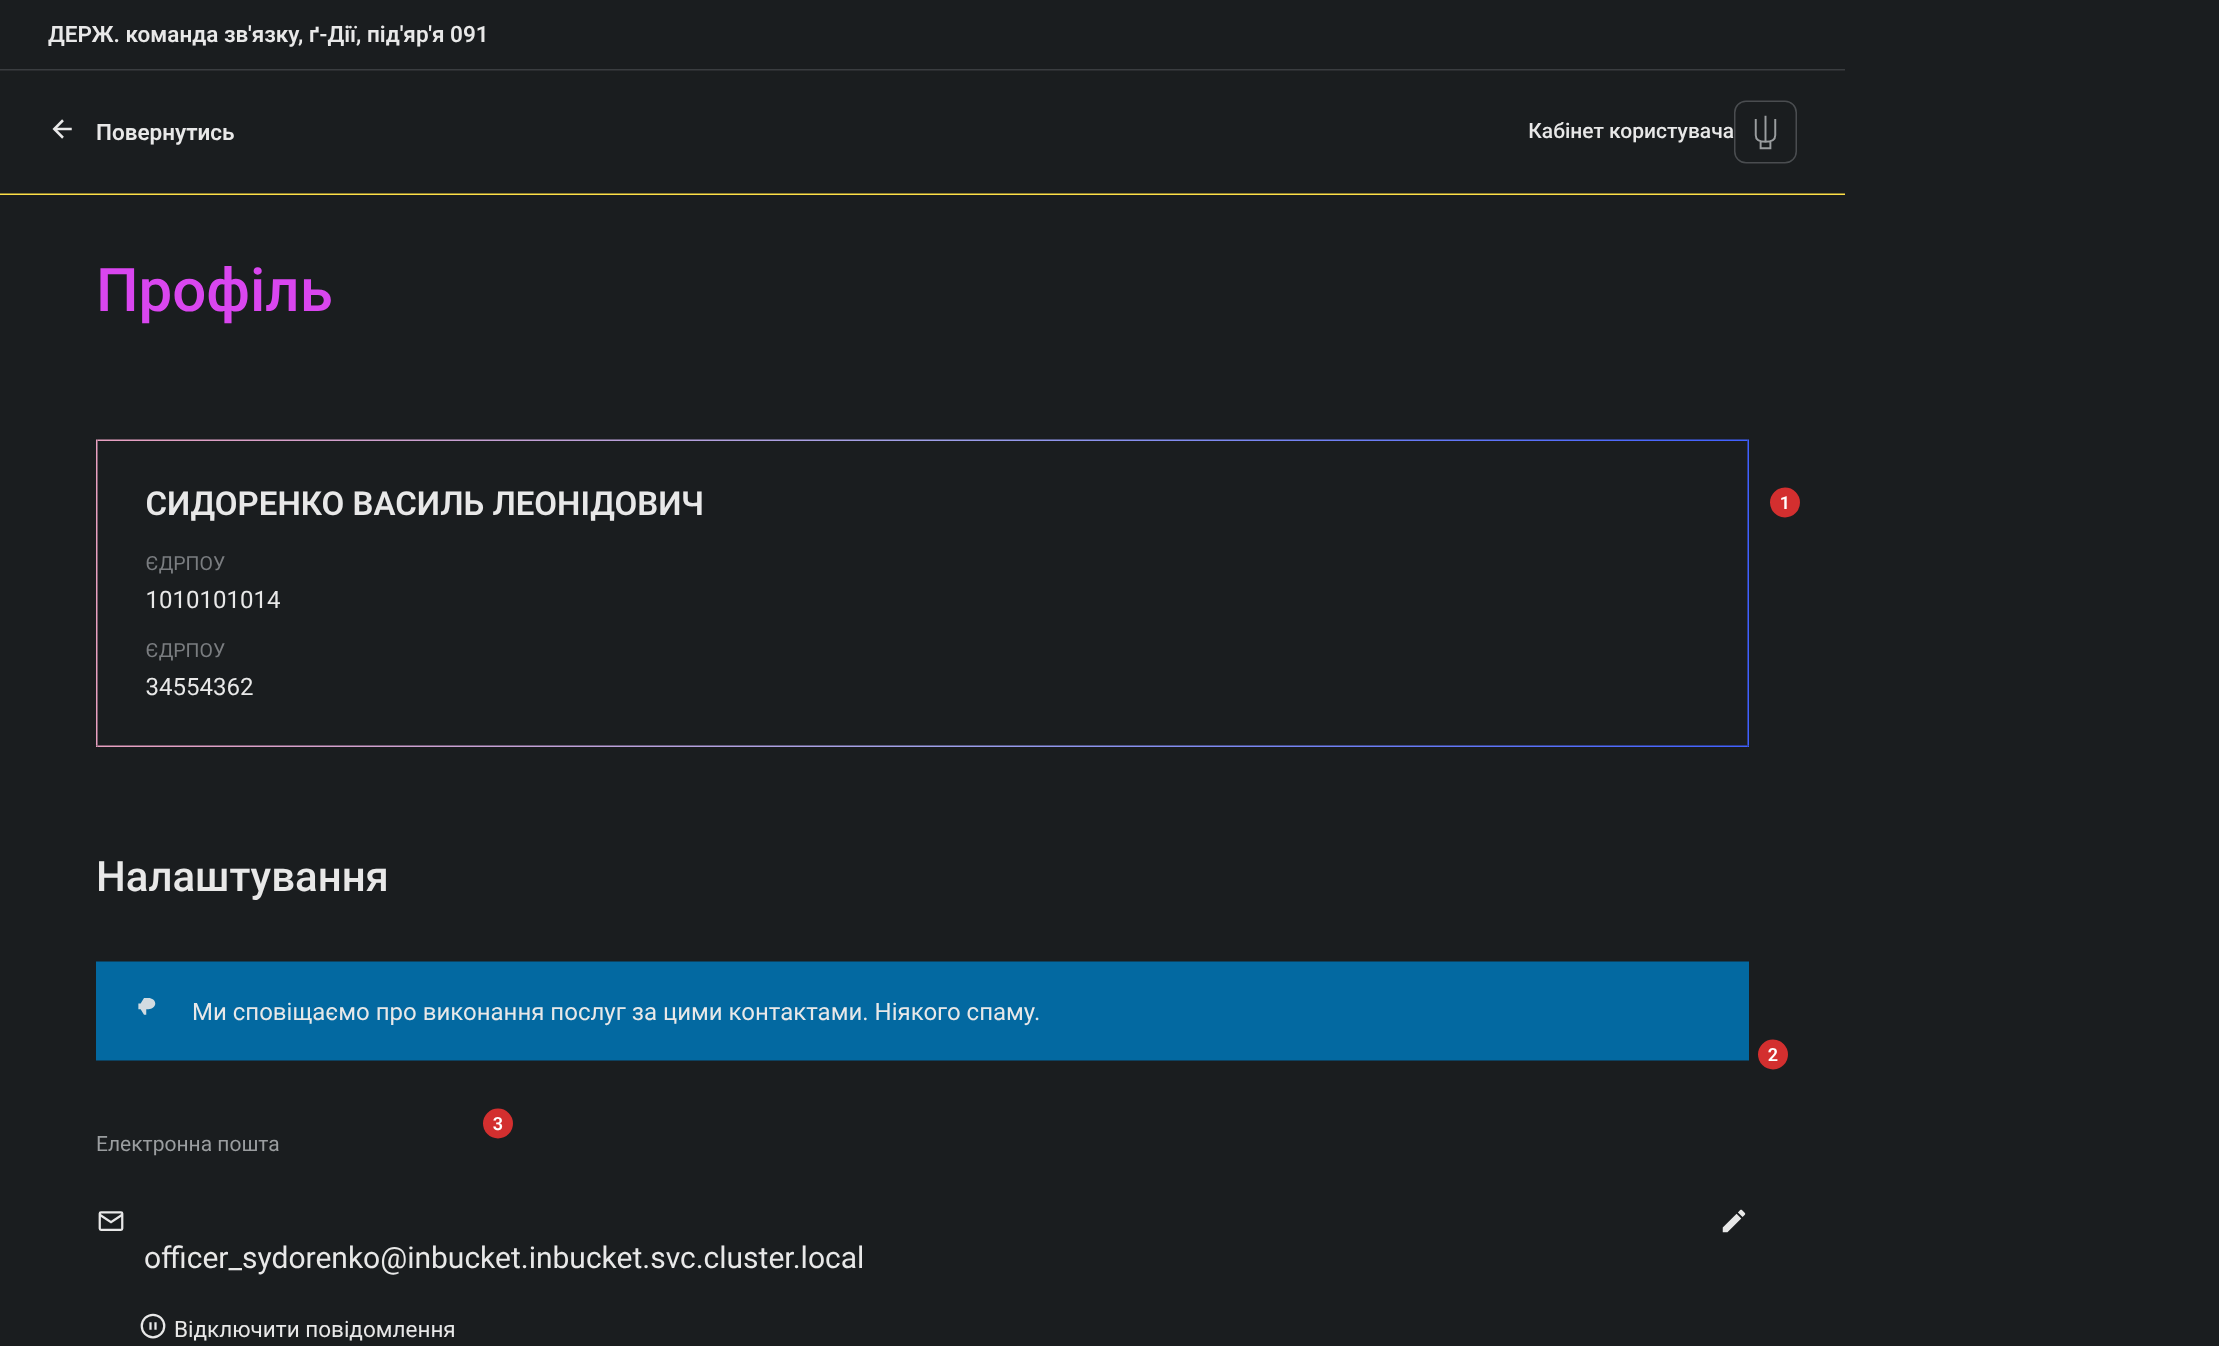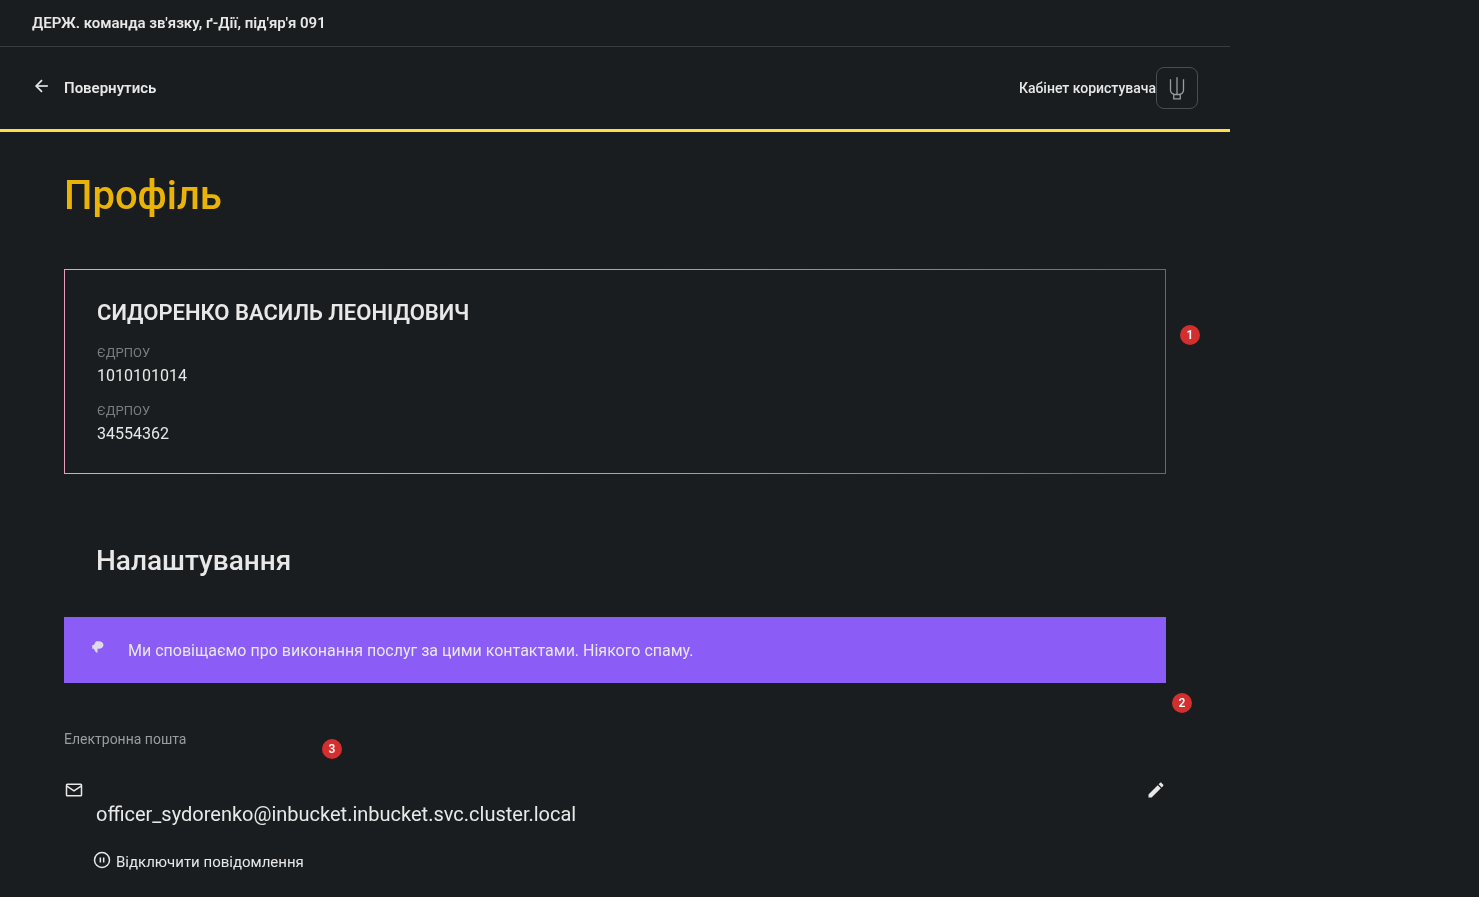--- a/index.html
+++ b/index.html
@@ -28,21 +28,21 @@
     .header-title {
       font-size: 15px;
       font-weight: 600;
       color: #e8e8e8;
     }
     .toolbar {
       display: flex;
       justify-content: space-between;
       align-items: center;
       padding: 20px 32px;
-      border-bottom: 3px solid #fde047;
+      border-bottom: 1px solid #fde047;
     }
     .back-link {
       display: flex;
       align-items: center;
       gap: 12px;
       font-size: 15px;
       font-weight: 600;
       color: #e8e8e8;
       cursor: pointer;
     }
@@ -62,22 +62,22 @@
       display: flex;
       align-items: center;
       justify-content: center;
     }
     .main-content {
       padding: 40px 64px;
     }
     .page-title {
       font-size: 40px;
       font-weight: 500;
-      color: #eab308;
-      margin-bottom: 50px;
+      color: #d946ef;
+      margin-bottom: 76px;
     }
     .profile-card {
       border: 1px solid;
       border-image: linear-gradient(90deg, #e8a0c0 0%, #a0a0e8 50%, #4060ff 100%) 1;
       padding: 30px 32px;
       margin-bottom: 70px;
       position: relative;
     }
     .profile-name {
       font-size: 22px;
@@ -98,24 +98,23 @@
     }
     .field-value {
       font-size: 16px;
       color: #e8e8e8;
     }
     .section-title {
       font-size: 28px;
       font-weight: 500;
       color: #e8e8e8;
       margin-bottom: 40px;
-      margin-left: 32px;
     }
     .info-banner {
-      background: #8b5cf6;
+      background: #0369a1;
       padding: 22px 26px;
       display: flex;
       align-items: center;
       gap: 20px;
       margin-bottom: 48px;
     }
     .banner-text {
       font-size: 16px;
       color: #e8e8e8;
     }

